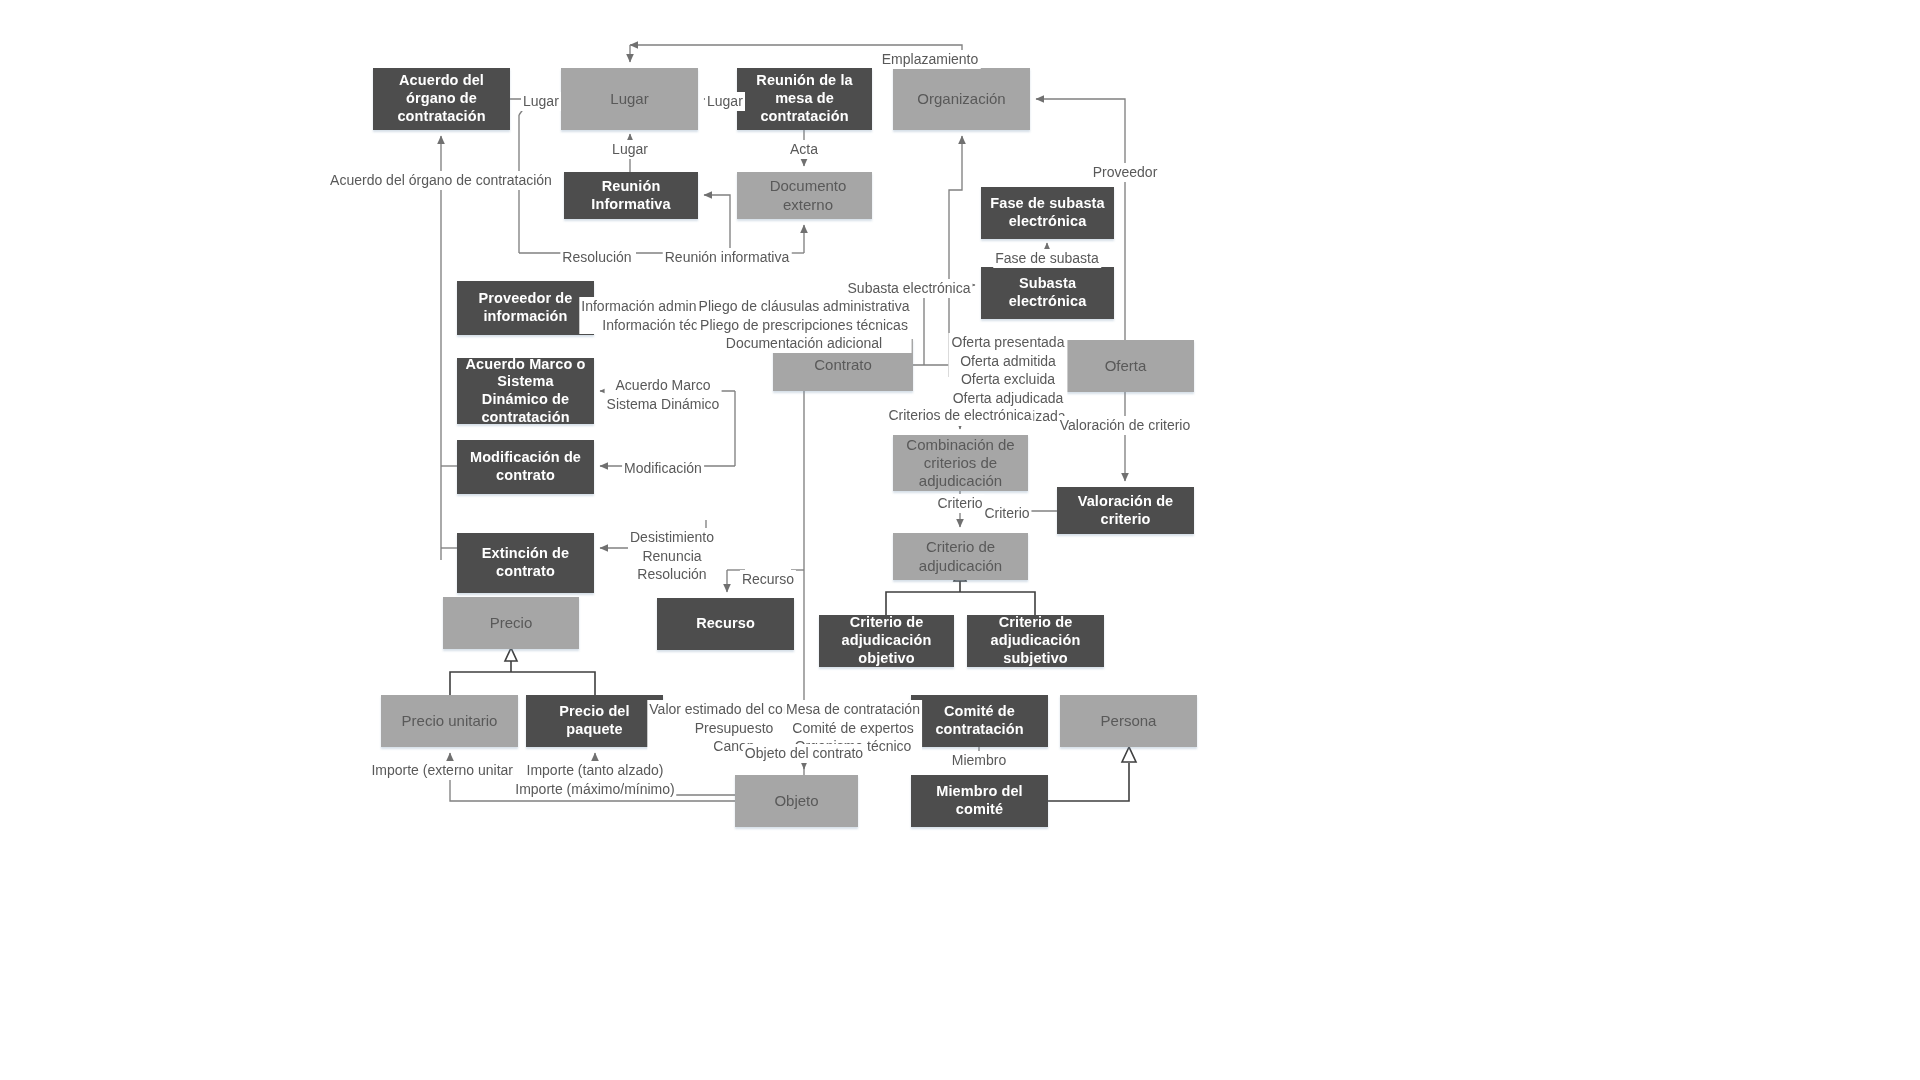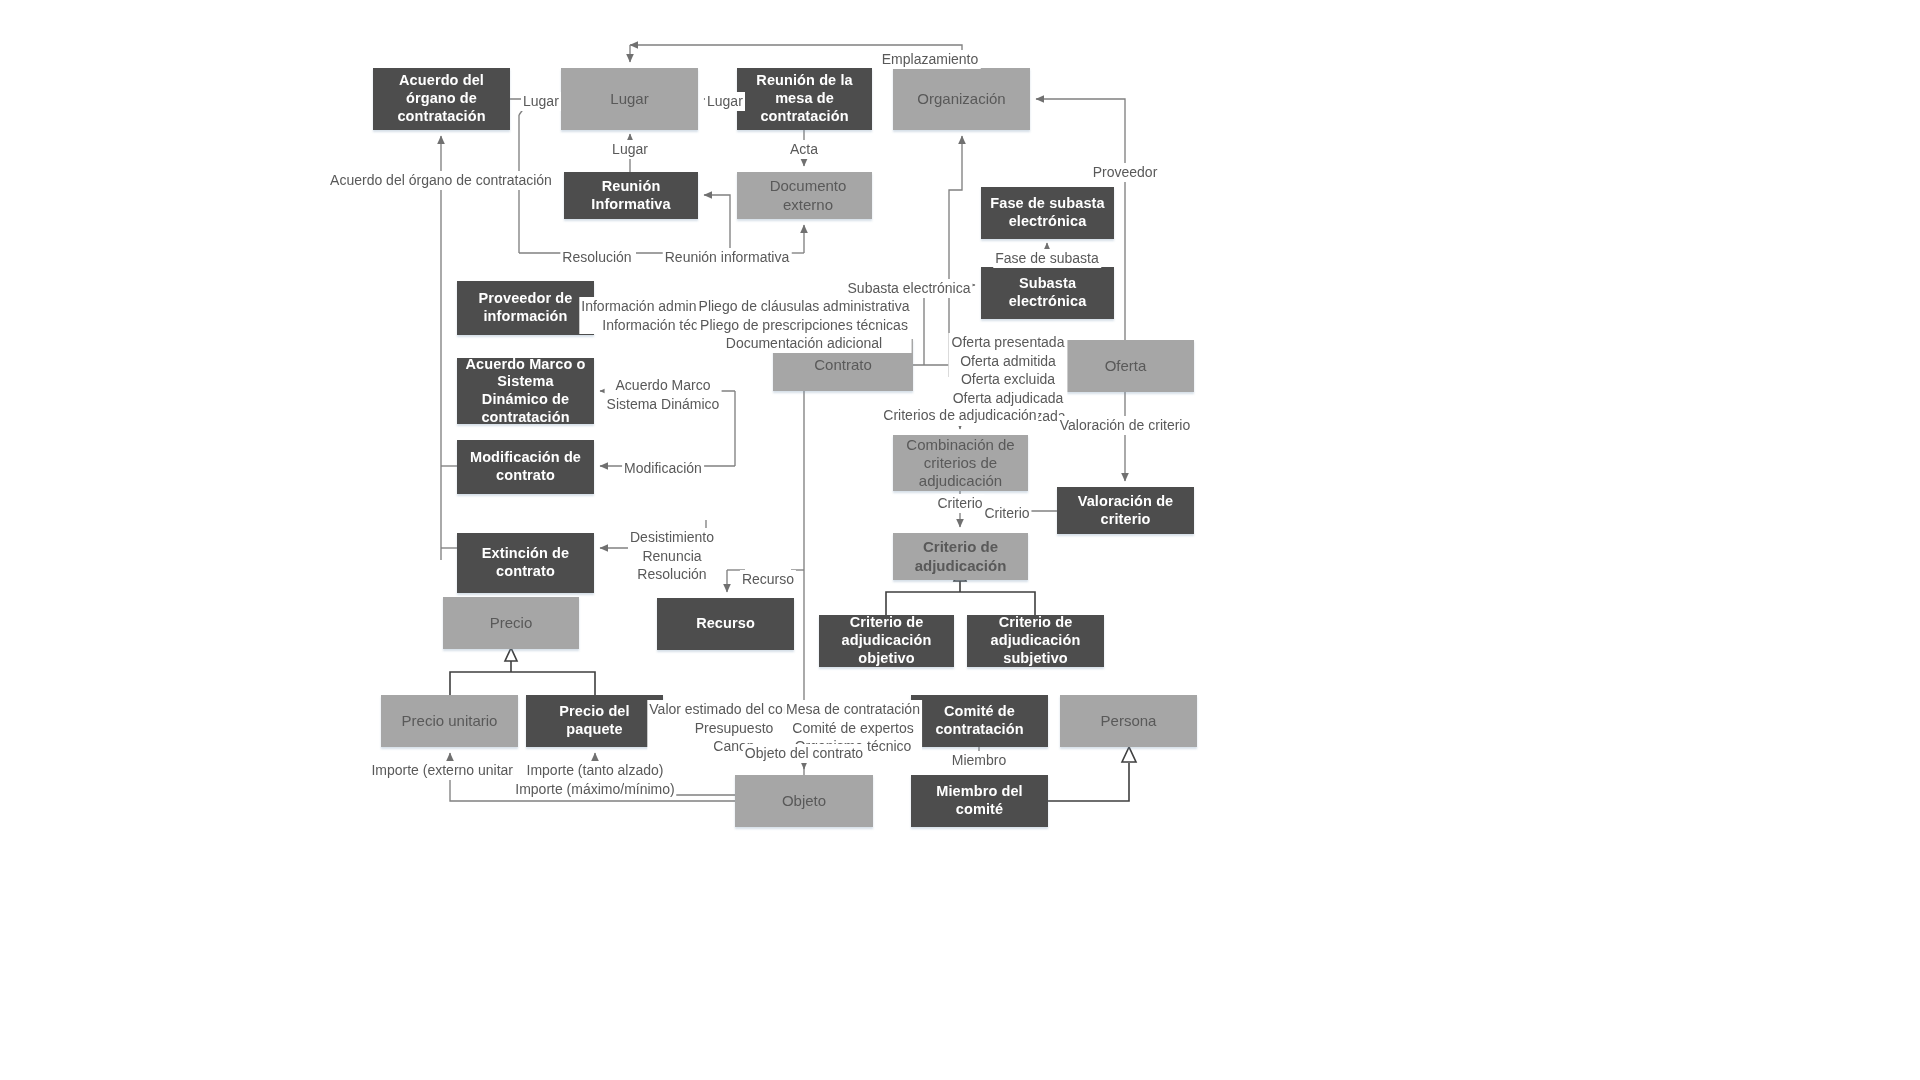--- a/index.html
+++ b/index.html
@@ -199,35 +199,35 @@
   <div class="node dark" style="left:457px;top:358px;width:137px;height:66px;">Acuerdo Marco o Sistema Dinámico de contratación</div>
 
   <div class="node light" style="left:893px;top:435px;width:135px;height:56px;">Combinación de criterios de adjudicación</div>
 
   <div class="node dark" style="left:457px;top:440px;width:137px;height:54px;">Modificación de contrato</div>
 
   <div class="node dark" style="left:1057px;top:487px;width:137px;height:47px;">Valoración de criterio</div>
 
   <div class="node dark" style="left:457px;top:521px;width:137px;height:60px;margin-top:12px;">Extinción de contrato</div>
 
-  <div class="node light" style="left:893px;top:533px;width:135px;height:47px;font-weight:bold;">Criterio de adjudicación</div>
+  <div class="node light" style="left:893px;top:533px;width:135px;height:47px;">Criterio de adjudicación</div>
 
   <div class="node light" style="left:443px;top:597px;width:136px;height:52px;">Precio</div>
   <div class="node dark" style="left:657px;top:598px;width:137px;height:52px;">Recurso</div>
 
   <div class="node dark" style="left:819px;top:615px;width:135px;height:52px;">Criterio de adjudicación objetivo</div>
   <div class="node dark" style="left:967px;top:615px;width:137px;height:52px;">Criterio de adjudicación subjetivo</div>
 
   <div class="node light" style="left:381px;top:695px;width:137px;height:52px;">Precio unitario</div>
   <div class="node dark" style="left:526px;top:695px;width:137px;height:52px;">Precio del paquete</div>
 
   <div class="node dark" style="left:911px;top:695px;width:137px;height:52px;">Comité de contratación</div>
   <div class="node light" style="left:1060px;top:695px;width:137px;height:52px;">Persona</div>
 
-  <div class="node light" style="left:735px;top:775px;width:138px;height:52px;">Objeto</div>
+  <div class="node light" style="left:735px;top:775px;width:123px;height:52px;">Objeto</div>
   <div class="node dark" style="left:911px;top:775px;width:137px;height:52px;">Miembro del comité</div>
 
   <div class="edge-label el-c" style="left:930px;top:50px;">Emplazamiento</div>
   <div class="edge-label el-l" style="left:521px;top:92px;">Lugar</div>
   <div class="edge-label el-l" style="left:705px;top:92px;">Lugar</div>
   <div class="edge-label el-c" style="left:630px;top:140px;">Lugar</div>
   <div class="edge-label el-c" style="left:804px;top:140px;">Acta</div>
   <div class="edge-label el-c" style="left:1125px;top:163px;">Proveedor</div>
   <div class="edge-label el-c" style="left:441px;top:171px;">Acuerdo del órgano de contratación</div>
   <div class="edge-label el-c" style="left:1047px;top:249px;">Fase de subasta</div>
@@ -239,21 +239,21 @@
   <div class="edge-label el-c" style="left:804px;top:297px;">Pliego de cláusulas administrativa
 Pliego de prescripciones técnicas
 Documentación adicional</div>
   <div class="edge-label el-c" style="left:1008px;top:333px;">Oferta presentada
 Oferta admitida
 Oferta excluida
 Oferta adjudicada
 Oferta formalizada</div>
   <div class="edge-label el-c" style="left:663px;top:376px;">Acuerdo Marco
 Sistema Dinámico</div>
-  <div class="edge-label el-c" style="left:960px;top:406px;">Criterios de adjudicación</div>
+  <div class="edge-label el-c" style="left:960px;top:406px;">Criterios de electrónica</div>
   <div class="edge-label el-c" style="left:1125px;top:416px;">Valoración de criterio</div>
   <div class="edge-label el-c" style="left:663px;top:459px;">Modificación</div>
   <div class="edge-label el-c" style="left:960px;top:494px;">Criterio</div>
   <div class="edge-label el-c" style="left:1007px;top:504px;">Criterio</div>
   <div class="edge-label el-c" style="left:672px;top:528px;">Desistimiento
 Renuncia
 Resolución</div>
   <div class="edge-label el-c" style="left:768px;top:570px;">Recurso</div>
   <div class="edge-label el-c" style="left:734px;top:700px;">Valor estimado del contrato
 Presupuesto

